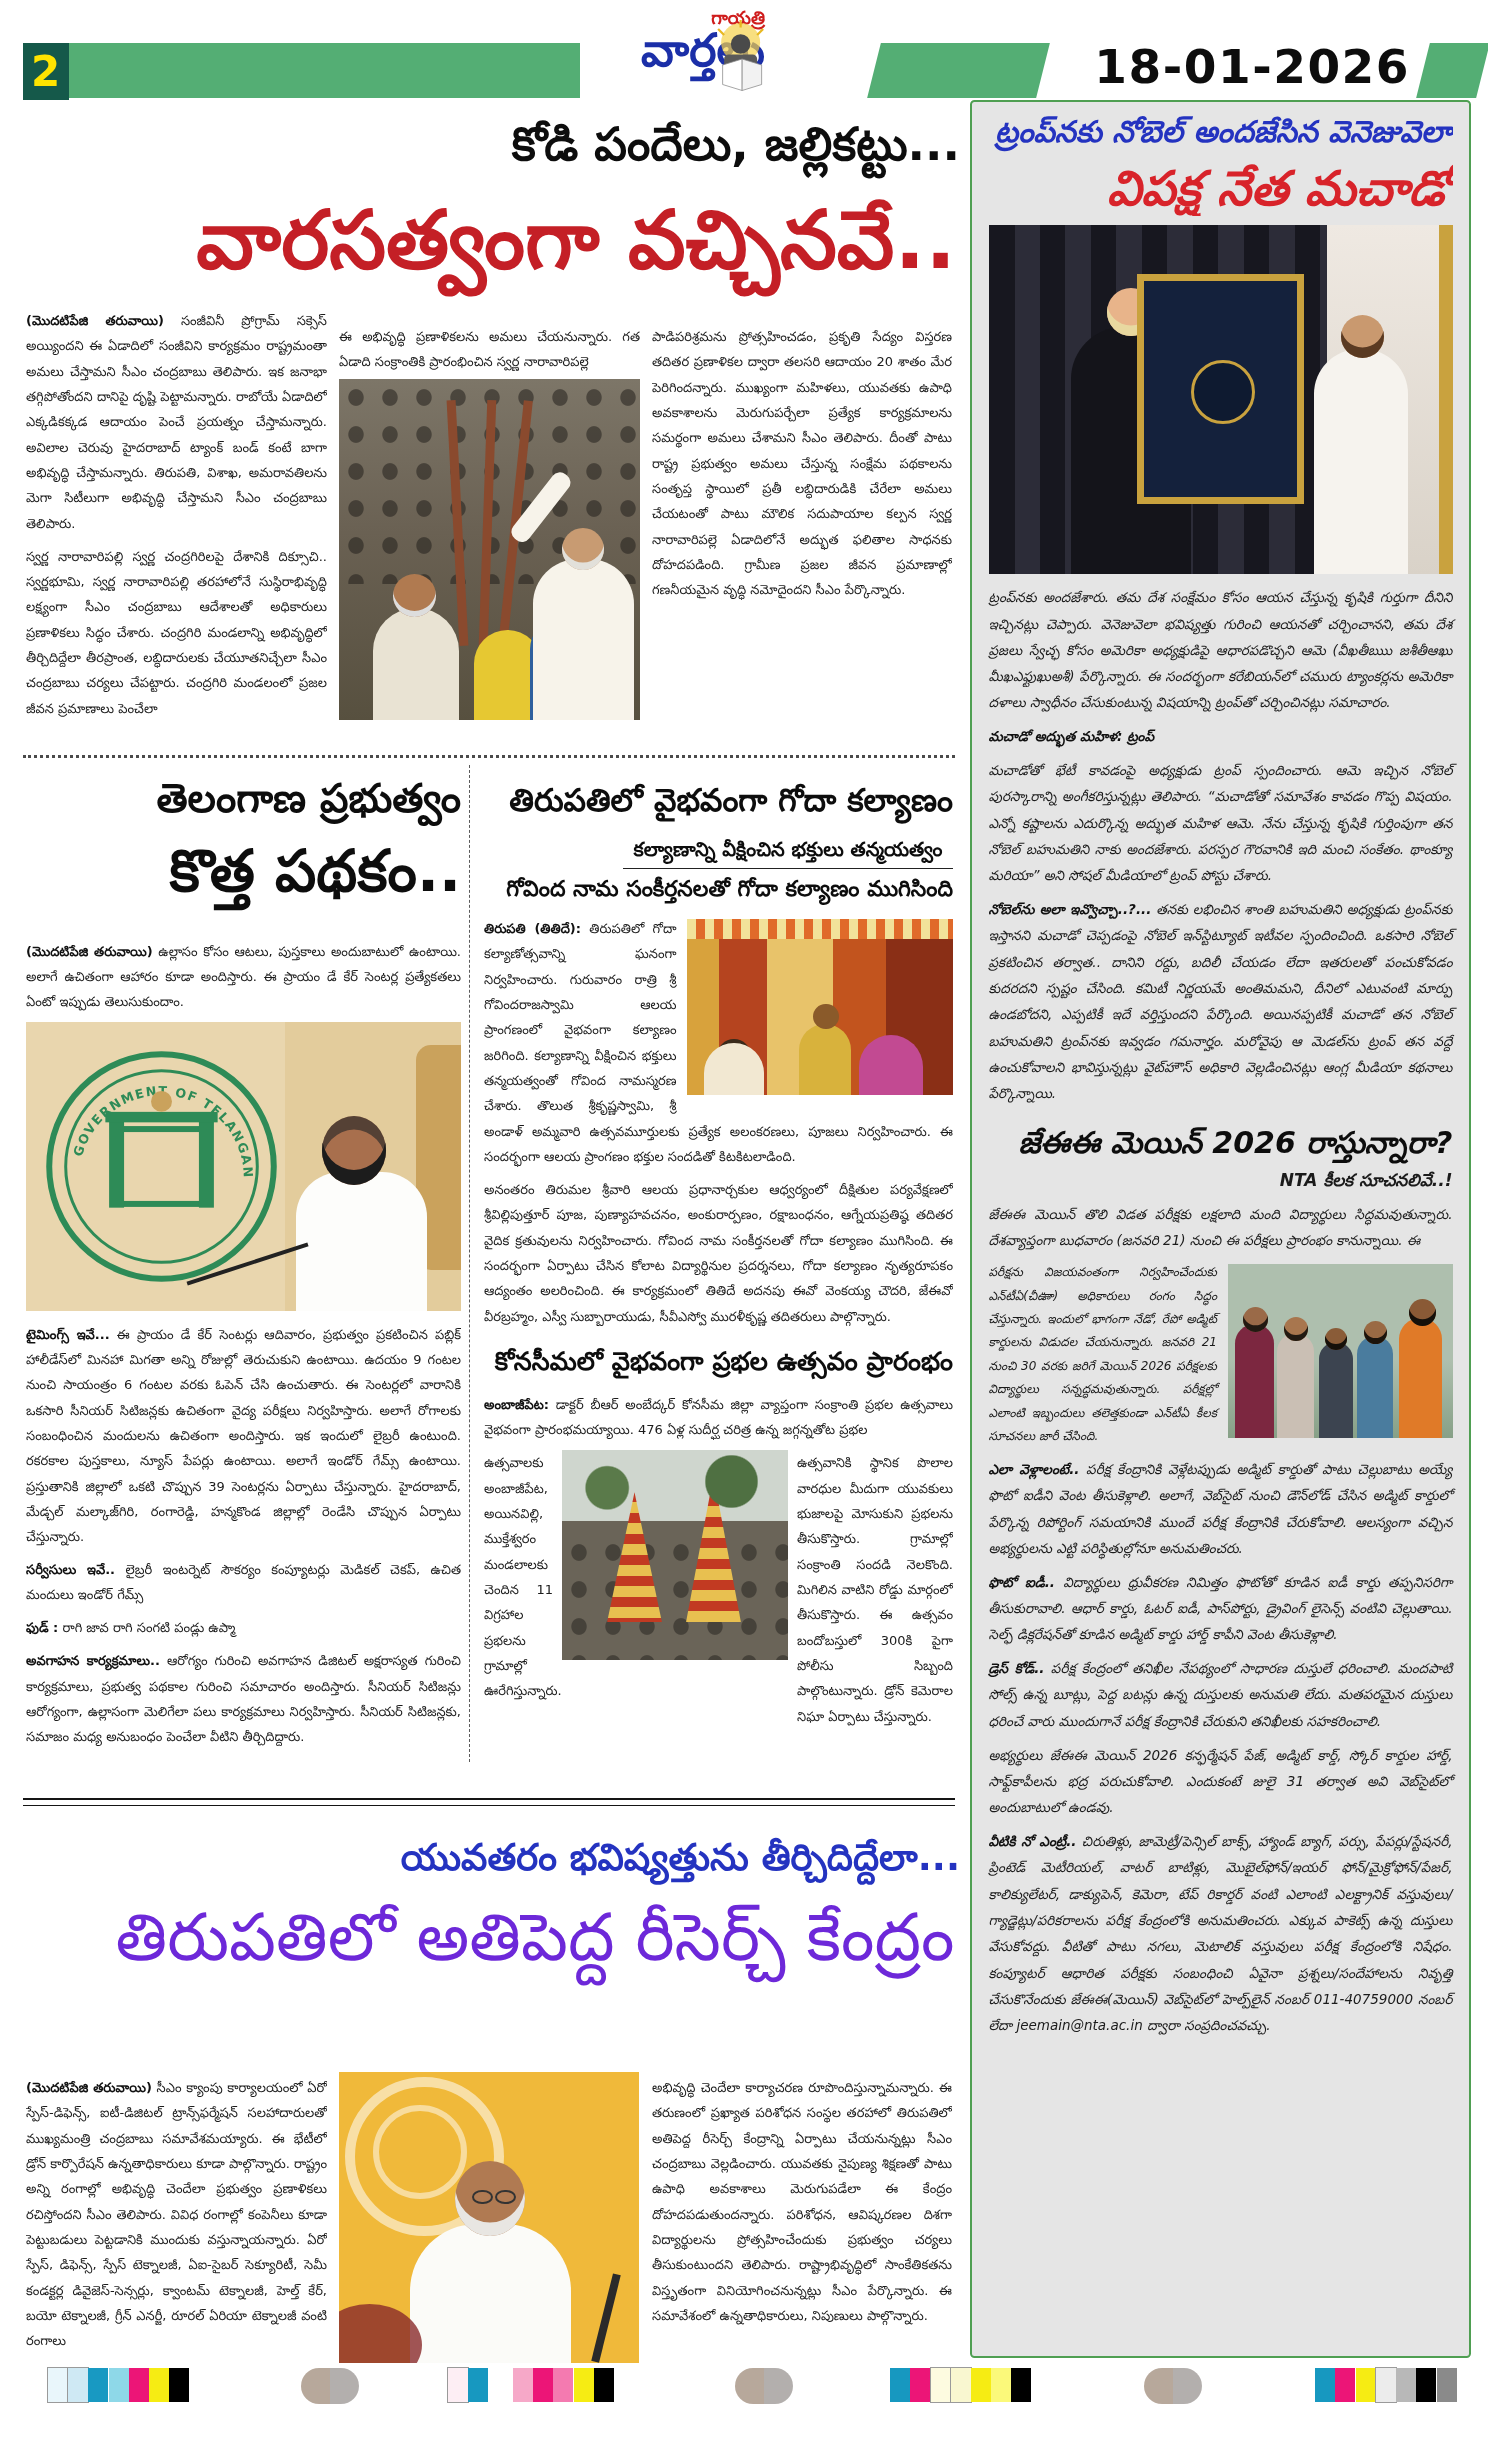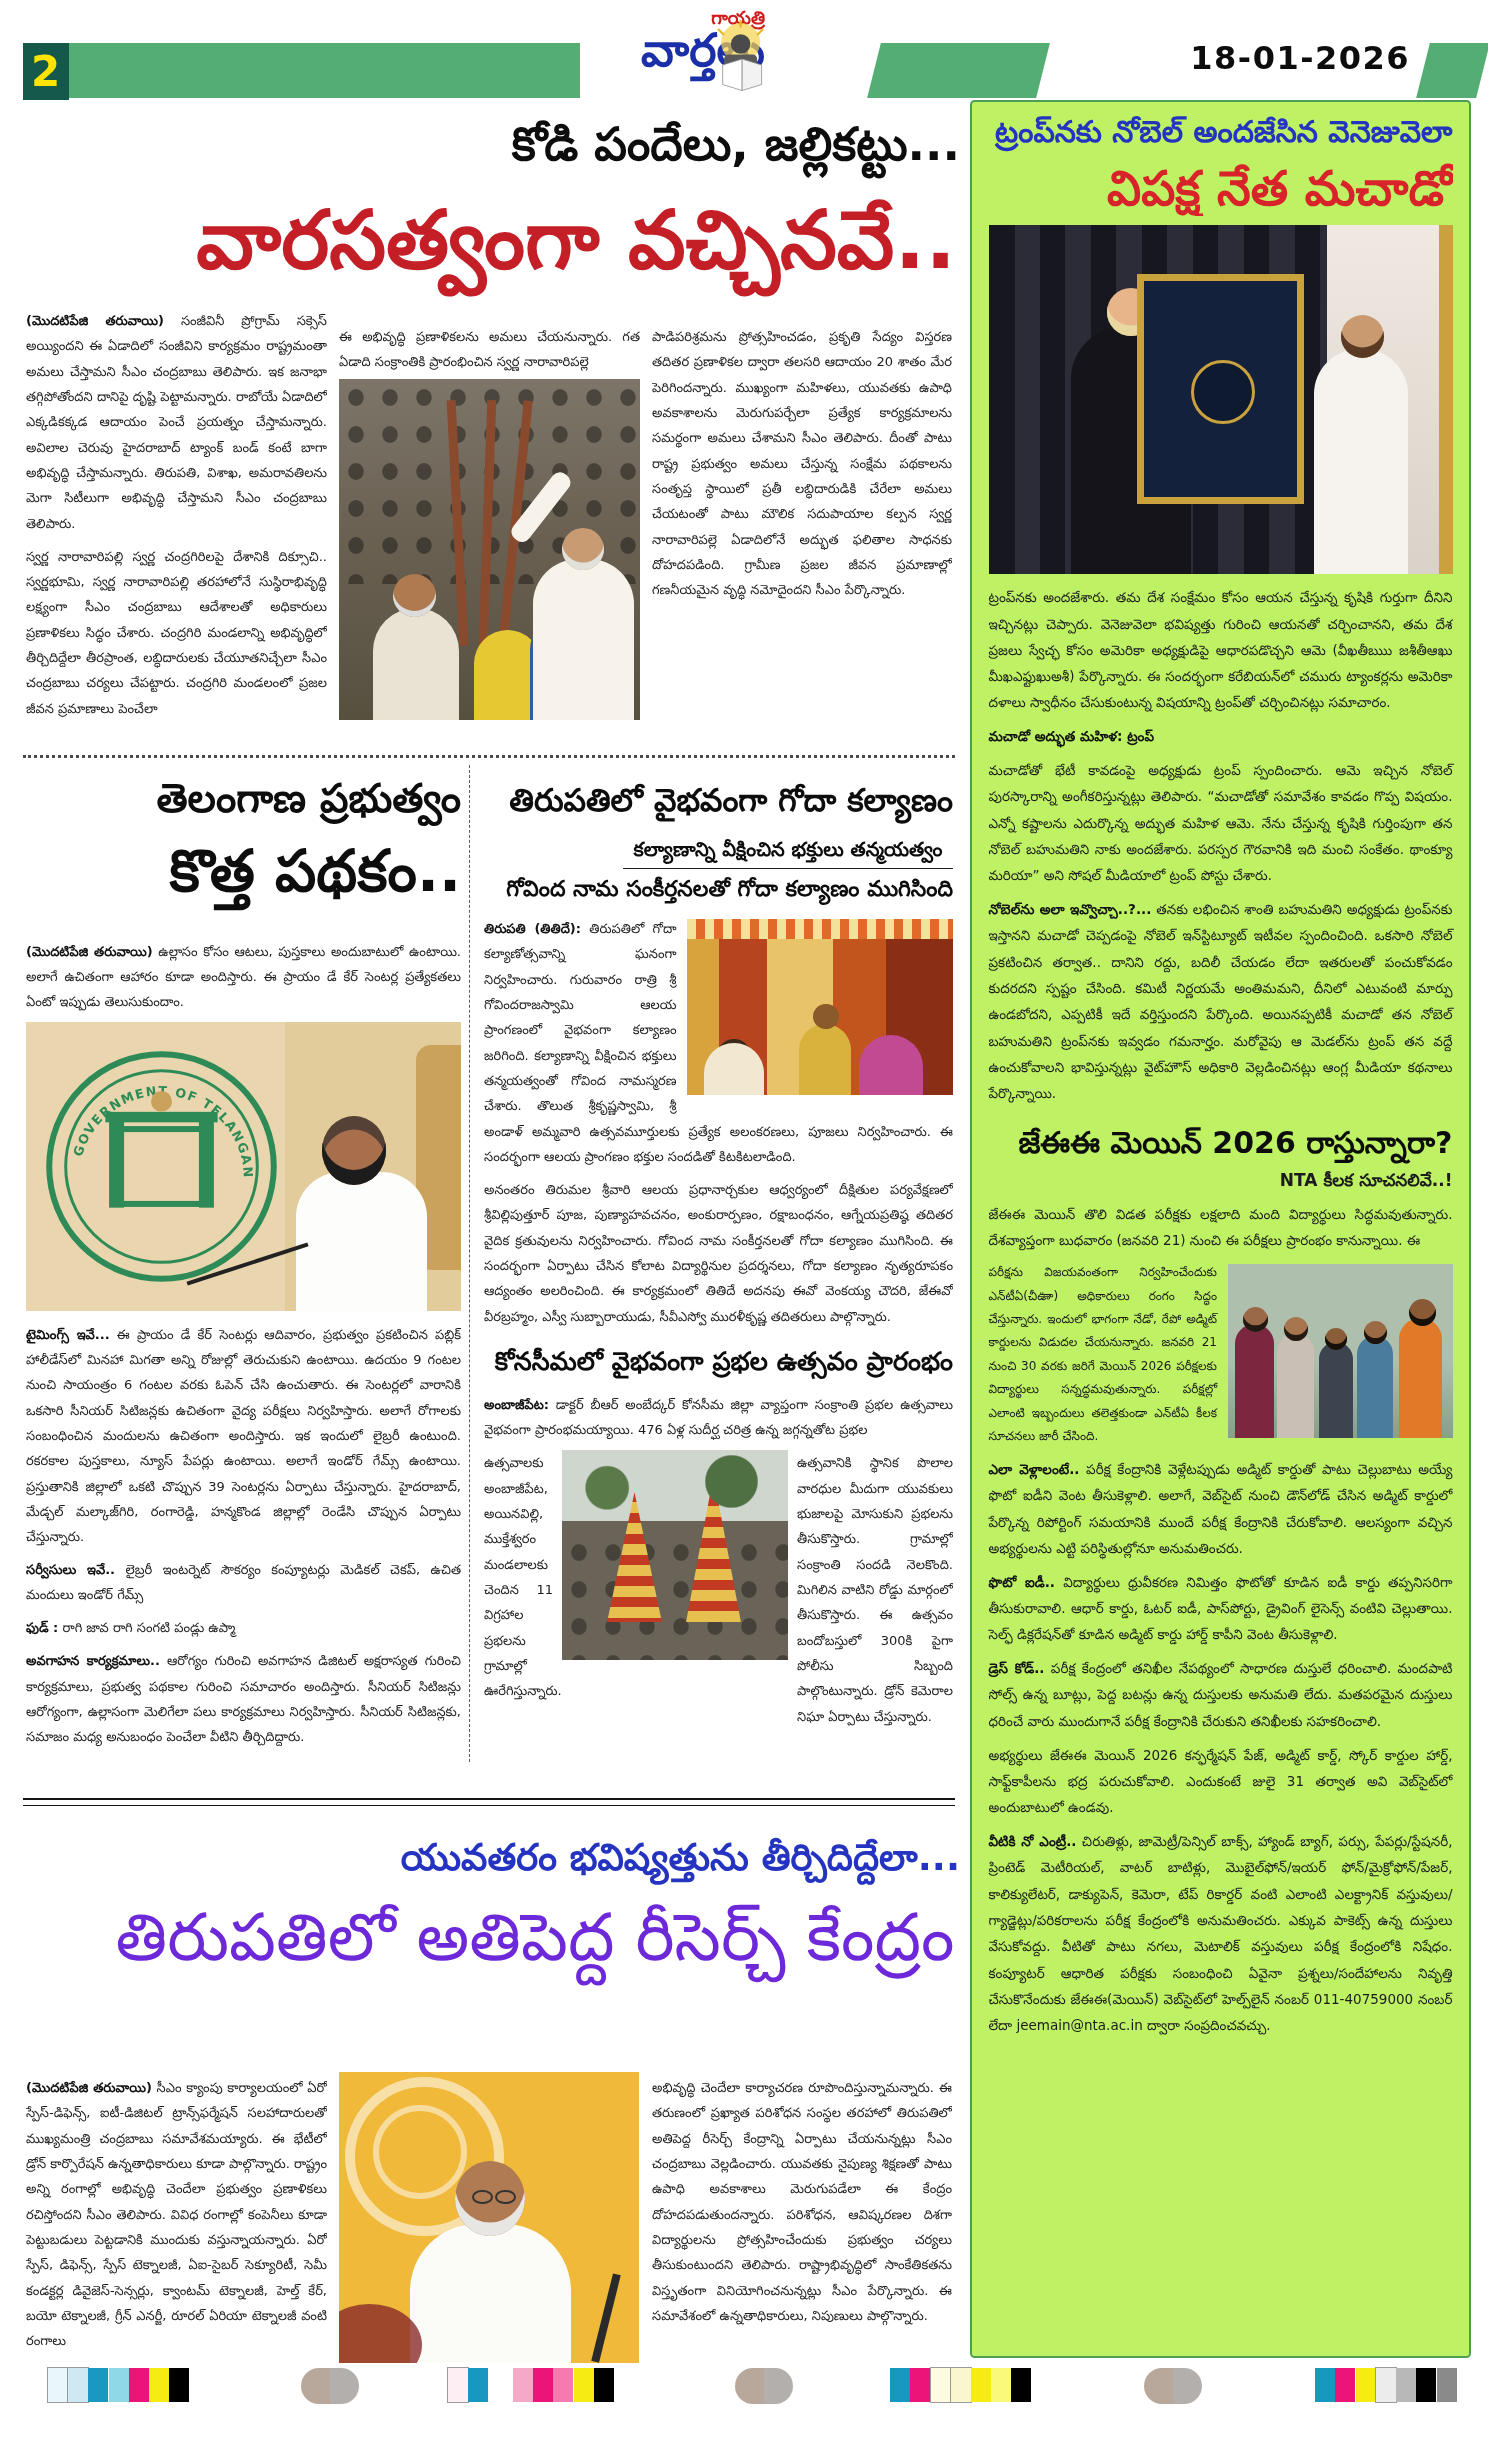--- a/index.html
+++ b/index.html
@@ -11,34 +11,34 @@
   .bt{font-size:13px;line-height:1.95;text-align:justify;margin:0 0 7.5px 0;}
   .lead{font-weight:bold;color:#111;}
   .colblock{overflow:hidden;}
   
   .pgnum{background:#15594a;color:#ffe400;font-size:42px;font-weight:bold;
          display:flex;align-items:center;justify-content:center;}
   .gbar{background:#54ae74;}
   .skew{transform:skewX(-14deg);}
   .mast-prefix{color:#cf1d1d;font-size:18px;font-weight:bold;line-height:1;}
   .mast-title{color:#1b2fa8;font-size:46px;font-weight:bold;line-height:1;}
-  .datetxt{font-size:32px;font-weight:bold;color:#0d0d0d;letter-spacing:1.5px;}
+  .datetxt{font-size:47px;font-weight:bold;color:#0d0d0d;letter-spacing:1.5px;}
   
   .dotted-rule{border-top:3px dotted #4a4a4a;}
   .vdash{border-left:1.5px dashed #5a5a5a;}
   .dblrule{height:4.5px;border-top:2.2px solid #151515;border-bottom:0.7px solid #151515;}
   
   .h-black{font-weight:bold;color:#0d0d0d;}
   .h-red1{font-weight:bold;color:#c41f26;}
   .h-pink{font-weight:normal;color:#6d28d9;}
   .h-blue{font-weight:bold;color:#2433c0;}
   .subline{display:inline-block;border-bottom:1.5px solid #222;padding:0 10.5px 3px;}
   
-  .rightbox{background:#bef264;border:2.2px solid #4f9f52;border-radius:4.5px;
-            box-sizing:border-box;padding:10.5px 16.5px;overflow:hidden;}
+  .rightbox{background:#e5e5e5;border:2.2px solid #4f9f52;border-radius:4.5px;
+            box-sizing:border-box;padding:10.5px 16.5px;overflow:hidden;font-style:italic;}
   .rb-kicker{font-size:30px;margin:1.5px 0 4.5px;}
   .rb-headline{font-size:48px;color:#d8232a;font-weight:bold;line-height:1.15;margin:3px 0 9px;}
   .rb-lead{font-size:14.2px;line-height:1.85;text-align:justify;margin:0 0 7.5px;}
   .jee-h{font-size:30px;font-weight:bold;color:#0d0d0d;margin:18px 0 3px;}
   .jee-sub{font-size:17px;font-weight:bold;margin:0 0 7.5px;}
   
   .photo{position:relative;overflow:hidden;background:#777;}
   .ph-rooster{background:linear-gradient(180deg,#7d7668 0%,#6a6153 45%,#57503f 100%);}
   .heads{position:absolute;left:0;top:0;right:0;height:60%;opacity:.55;
          background-image:radial-gradient(#23201c 30%,transparent 34%);background-size:34px 37px;}

